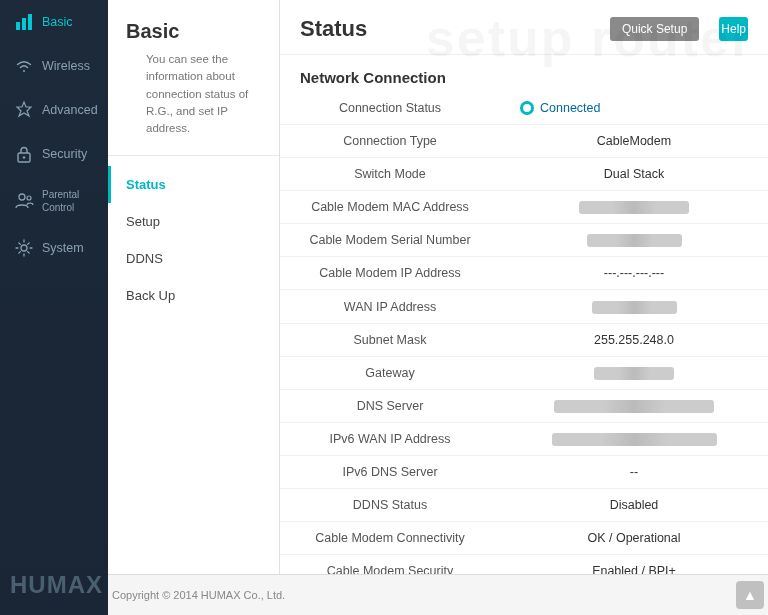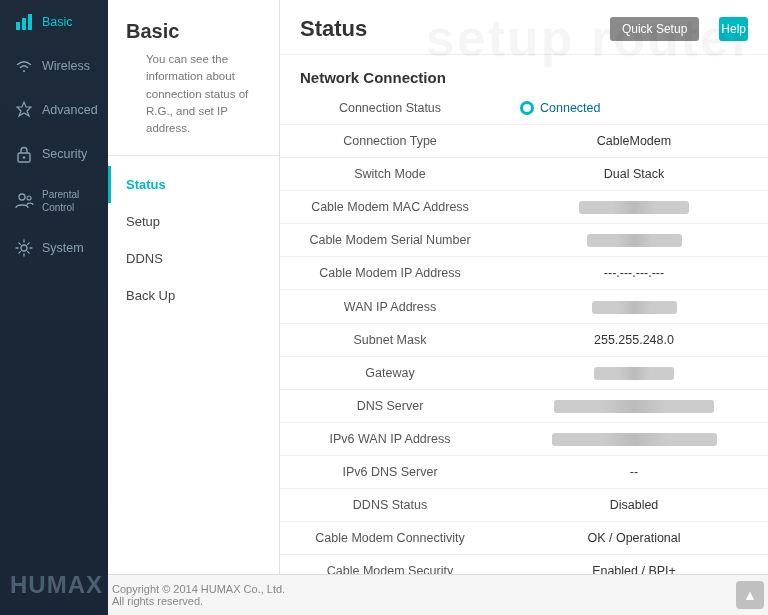--- a/index.html
+++ b/index.html
@@ -382,17 +382,16 @@
             </tr>
           </tbody>
       </table>
 
     </div>
   </div>
 
   <div id="bottom-bar">
     <div>
       <div>Copyright © 2014 HUMAX Co., Ltd.</div>
-      <div>All rights reserved.</div>
     </div>
     <div class="scroll-up-btn">▲</div>
   </div>
 </div>
 
 </body></html>

